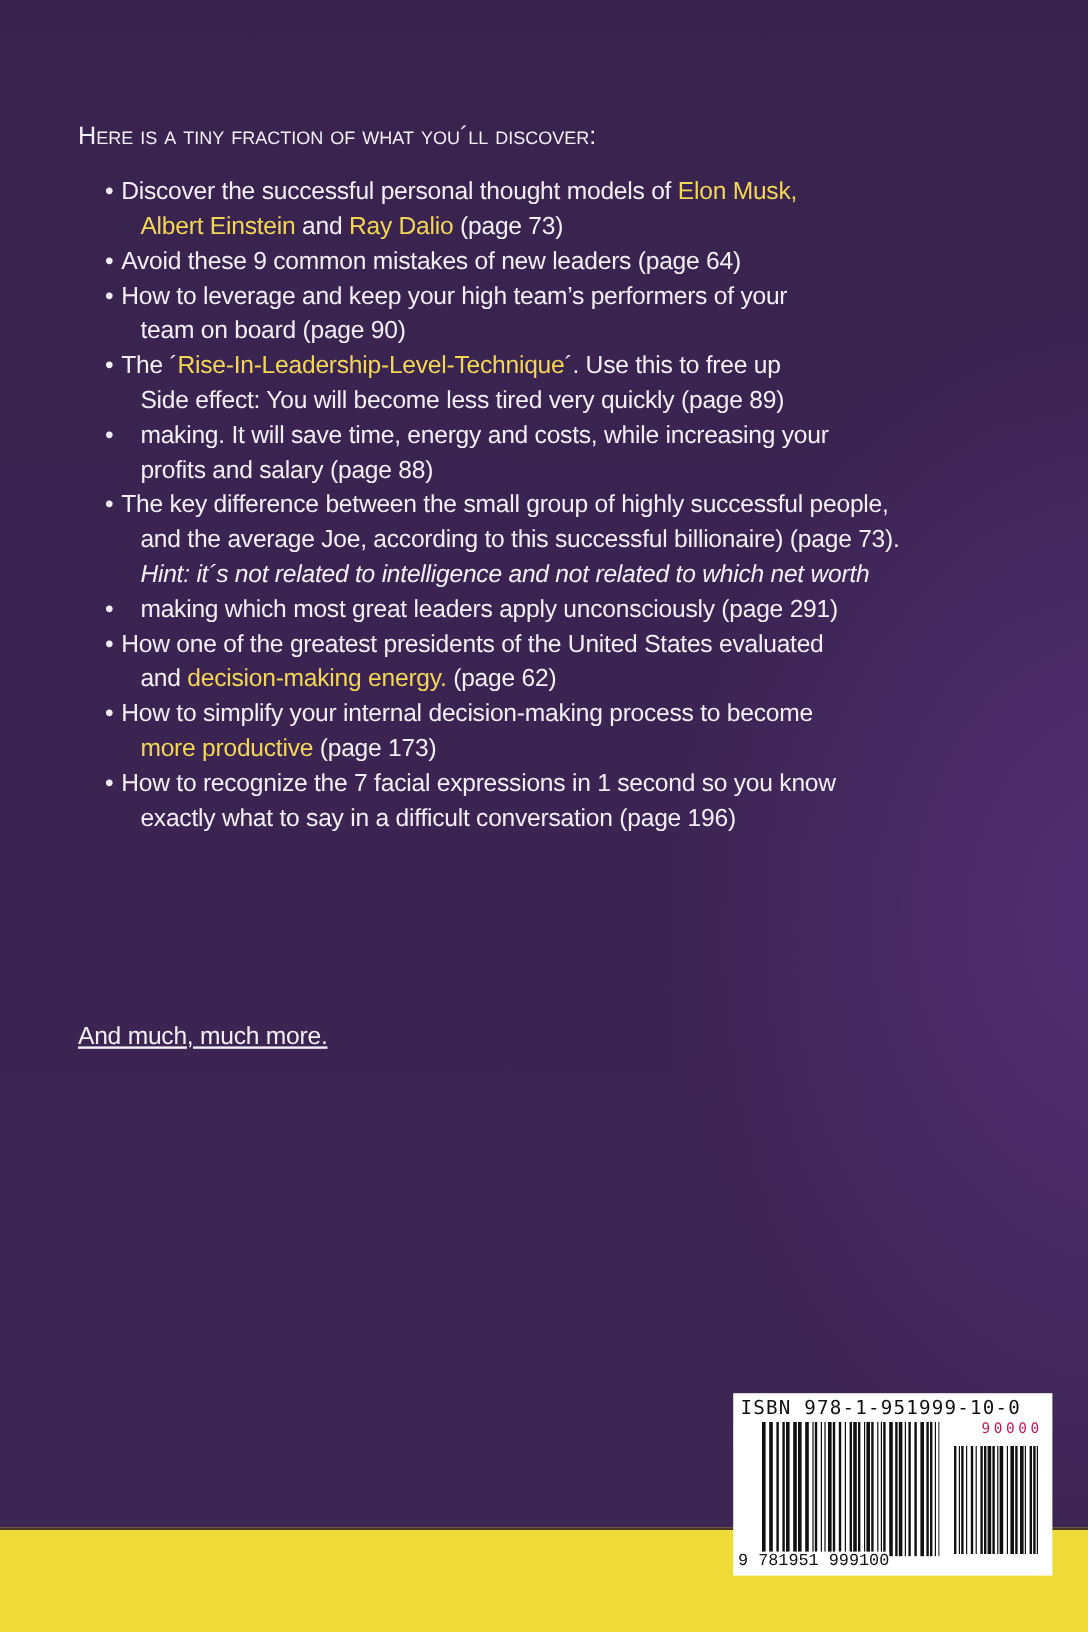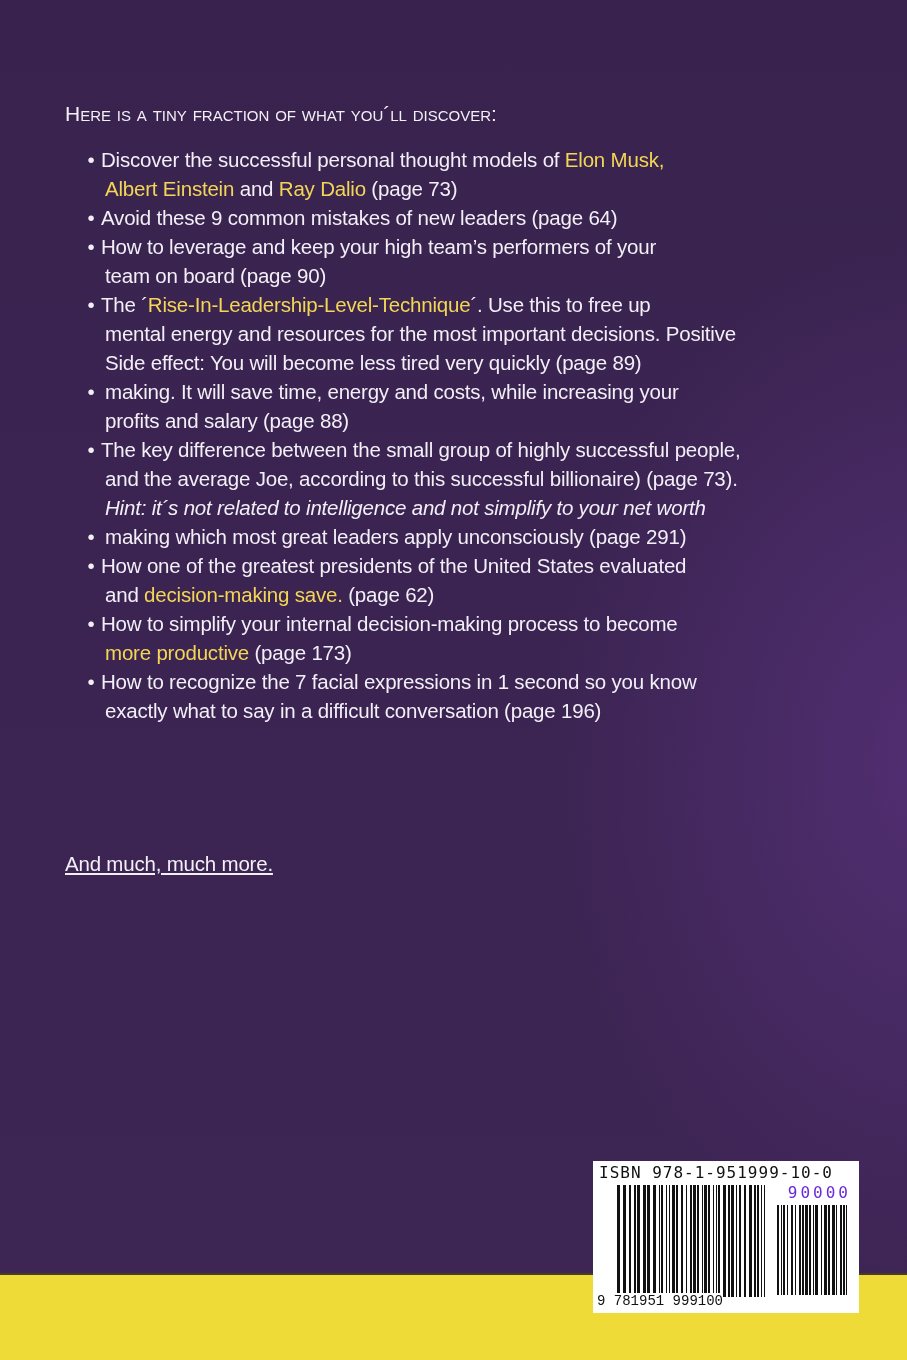--- a/index.html
+++ b/index.html
@@ -70,33 +70,33 @@
       position: absolute;
       left: 0;
       top: 0;
       width: 14px;
       text-align: center;
     }
     .line {
       display: block;
       white-space: nowrap;
     }
-    .line.indent { padding-left: 4px; }
+    .line.indent { padding-left: 4px; margin-left: 12px; }
     .hl { color: #f3d656; }
     .it { font-style: italic; }
     .outro {
       position: absolute;
       left: 65px;
       top: 852px;
       white-space: nowrap;
       text-decoration: underline;
     }
     .barcode-box {
       position: absolute;
-      left: 593px;
+      left: 611px;
       top: 1161px;
       width: 266px;
       height: 152px;
       background: #ffffff;
       box-sizing: border-box;
     }
     .isbn-text {
       position: absolute;
       left: 6px;
       top: 2px;
@@ -104,22 +104,22 @@
       font-size: 16px;
       color: #111;
       letter-spacing: 1px;
       white-space: nowrap;
     }
     .price-text {
       position: absolute;
       right: 8px;
       top: 22px;
       font-family: "DejaVu Sans Mono", monospace;
-      font-size: 16px;
-      color: #6d28d9;
+      font-size: 12px;
+      color: #be185d;
       letter-spacing: 3px;
     }
     .ean-text {
       position: absolute;
       left: 4px;
       bottom: 4px;
       font-family: "Liberation Mono", monospace;
       font-size: 14px;
       color: #111;
       letter-spacing: 0px;
@@ -161,42 +161,41 @@
         <span class="line"><span>Avoid these 9 common mistakes of new leaders (page 64)</span></span>
       </li>
       <li class="bullet-item">
         <span class="dot">•</span>
         <span class="line"><span>How to leverage and keep your high team’s performers of your</span></span>
         <span class="line indent"><span>team on board (page 90)</span></span>
       </li>
       <li class="bullet-item">
         <span class="dot">•</span>
         <span class="line"><span>The ´</span><span class="hl">Rise-In-Leadership-Level-Technique</span><span>´. Use this to free up</span></span>
-        <span class="line indent"><span>mental energy and resources for the most important decisions. Positive</span></span>
         <span class="line indent"><span>Side effect: You will become less tired very quickly (page 89)</span></span>
       </li>
       <li class="bullet-item">
         <span class="dot">•</span>
         <span class="line indent"><span>making. It will save time, energy and costs, while increasing your</span></span>
         <span class="line indent"><span>profits and salary (page 88)</span></span>
       </li>
       <li class="bullet-item">
         <span class="dot">•</span>
         <span class="line"><span>The key difference between the small group of highly successful people,</span></span>
         <span class="line indent"><span>and the average Joe, according to this successful billionaire) (page 73).</span></span>
-        <span class="line indent"><span class="it">Hint: it´s not related to intelligence and not simplify to your net worth</span></span>
+        <span class="line indent"><span class="it">Hint: it´s not related to intelligence and not related to which net worth</span></span>
       </li>
       <li class="bullet-item">
         <span class="dot">•</span>
         <span class="line indent"><span>making which most great leaders apply unconsciously (page 291)</span></span>
       </li>
       <li class="bullet-item">
         <span class="dot">•</span>
         <span class="line"><span>How one of the greatest presidents of the United States evaluated</span></span>
-        <span class="line indent"><span>and </span><span class="hl">decision-making save.</span><span> (page 62)</span></span>
+        <span class="line indent"><span>and </span><span class="hl">decision-making energy.</span><span> (page 62)</span></span>
       </li>
       <li class="bullet-item">
         <span class="dot">•</span>
         <span class="line"><span>How to simplify your internal decision-making process to become</span></span>
         <span class="line indent"><span class="hl">more productive</span><span> (page 173)</span></span>
       </li>
       <li class="bullet-item">
         <span class="dot">•</span>
         <span class="line"><span>How to recognize the 7 facial expressions in 1 second so you know</span></span>
         <span class="line indent"><span>exactly what to say in a difficult conversation (page 196)</span></span>

